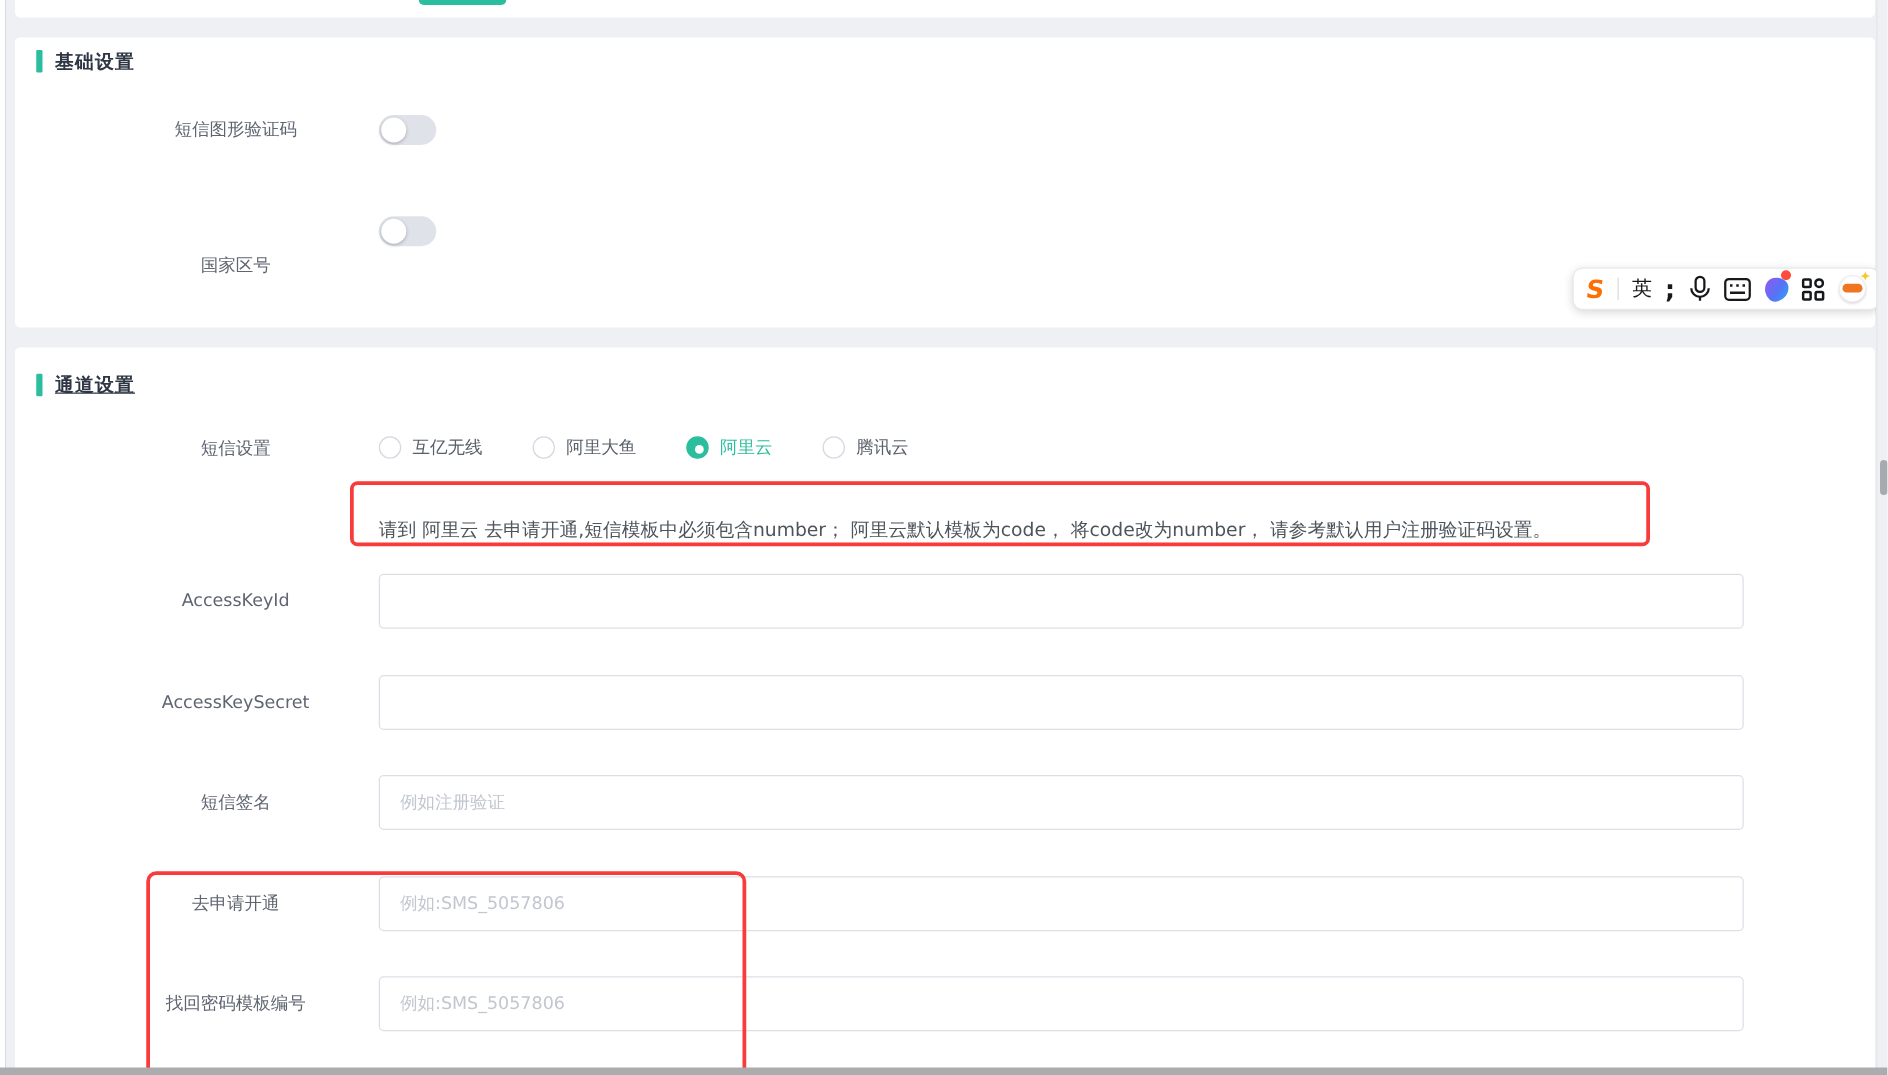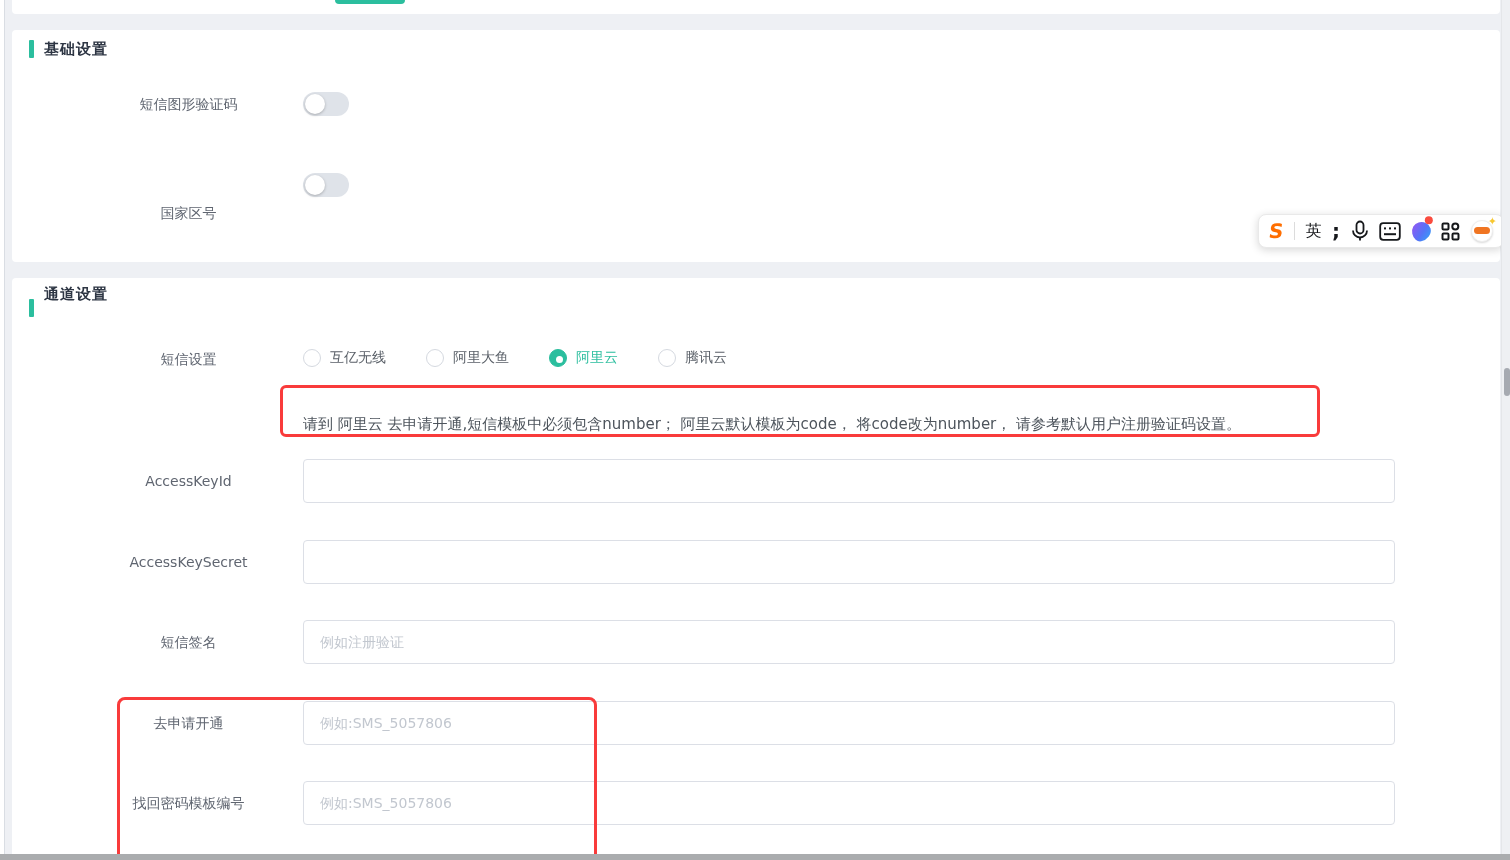--- a/index.html
+++ b/index.html
@@ -100,21 +100,21 @@
 
   <div class="form-label" style="top:66px;">短信图形验证码</div>
   <div class="switch" style="top:62px;"></div>
 
   <div class="form-label" style="top:147px;margin-top:28px;">国家区号</div>
   <div class="switch" style="top:143px;"></div>
 </div>
 
 <div class="card card-channel">
   <div class="sec-bar" style="top:21px;"></div>
-  <div class="sec-title" style="top:7px;">通道设置</div>
+  <div class="sec-title" style="top:21px;text-decoration:underline;">通道设置</div>
 
   <div class="form-label" style="top:73px;">短信设置</div>
 
   <div class="radio-group">
     <div class="radio-opt">
       <span class="radio-circle"></span>
       <span class="radio-label">互亿无线</span>
     </div>
     <div class="radio-opt">
       <span class="radio-circle"></span>

